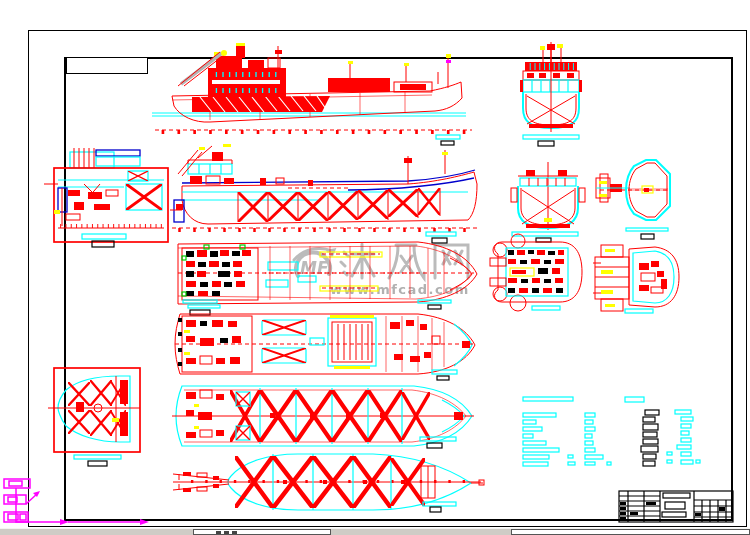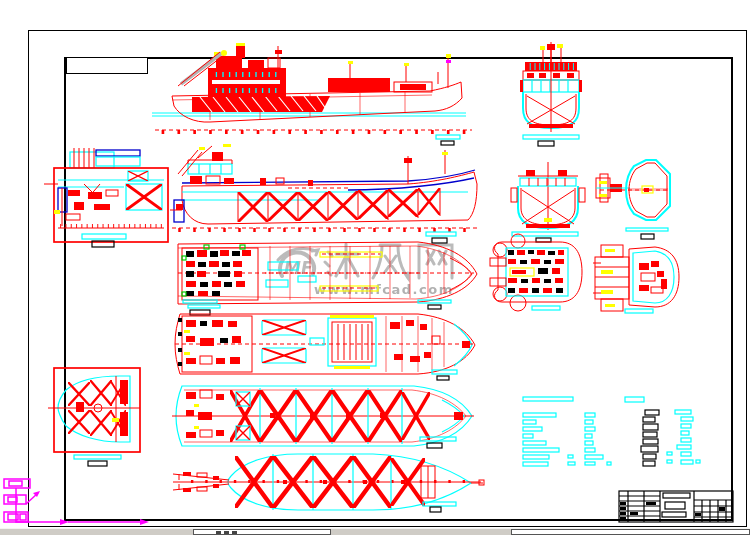--- a/index.html
+++ b/index.html
@@ -21,21 +21,21 @@
   .vw .m{stroke:#f0f;fill:none;stroke-width:1.5}
   .vw .mf{fill:#f0f;stroke:none}
   .vw .g{stroke:#0c0;fill:none;stroke-width:1.2}
   .vw .gy{stroke:#b3b3b3;fill:none}
   .vw .w{stroke:#fff;fill:none;stroke-width:1.2}
   .dash{stroke-dasharray:4 3}
   .dot{stroke-dasharray:1.5 2.2}
   #sheet-outer{left:28px;top:30px;width:719px;height:497px;border:1.5px solid #000;box-sizing:border-box}
   #sheet-inner{left:64px;top:57px;width:669px;height:464px;border:2px solid #000;box-sizing:border-box}
   #zone-box{left:66px;top:57px;width:82px;height:17px;border:1.5px solid #000;box-sizing:border-box;background:#fff}
-  #watermark{left:272px;top:238px;width:182px;height:62px;z-index:1;opacity:.95}
+  #watermark{left:288px;top:238px;width:182px;height:62px;z-index:1;opacity:.95}
   .vz{z-index:2}
   #taskbar{left:0;top:528px;width:750px;height:7px;background:#cfccc6;border-top:1px solid #f5f5f3;z-index:5}
   .tb-seg{position:absolute;top:0;height:6px;background:#fff;border:1px solid #555;box-sizing:border-box}
   .tb-glyph{position:absolute;top:1px;width:5px;height:3px;background:#444}
 </style>
 </head>
 <body>
 
 <svg width="0" height="0" style="position:absolute" aria-hidden="true">
   <defs>

